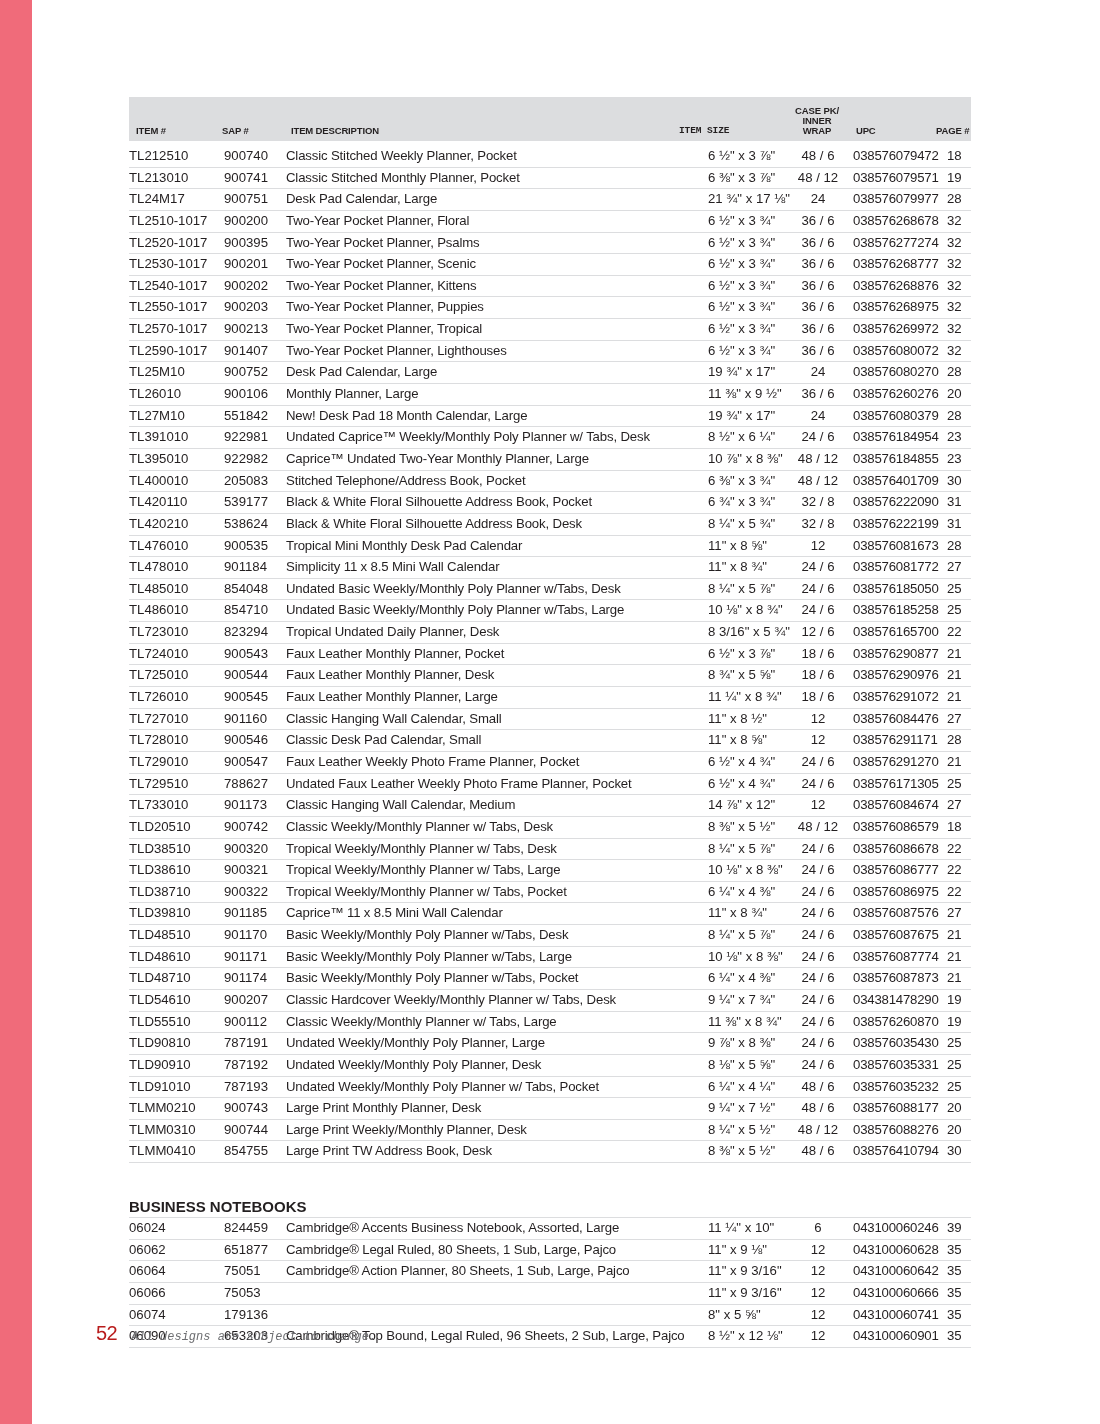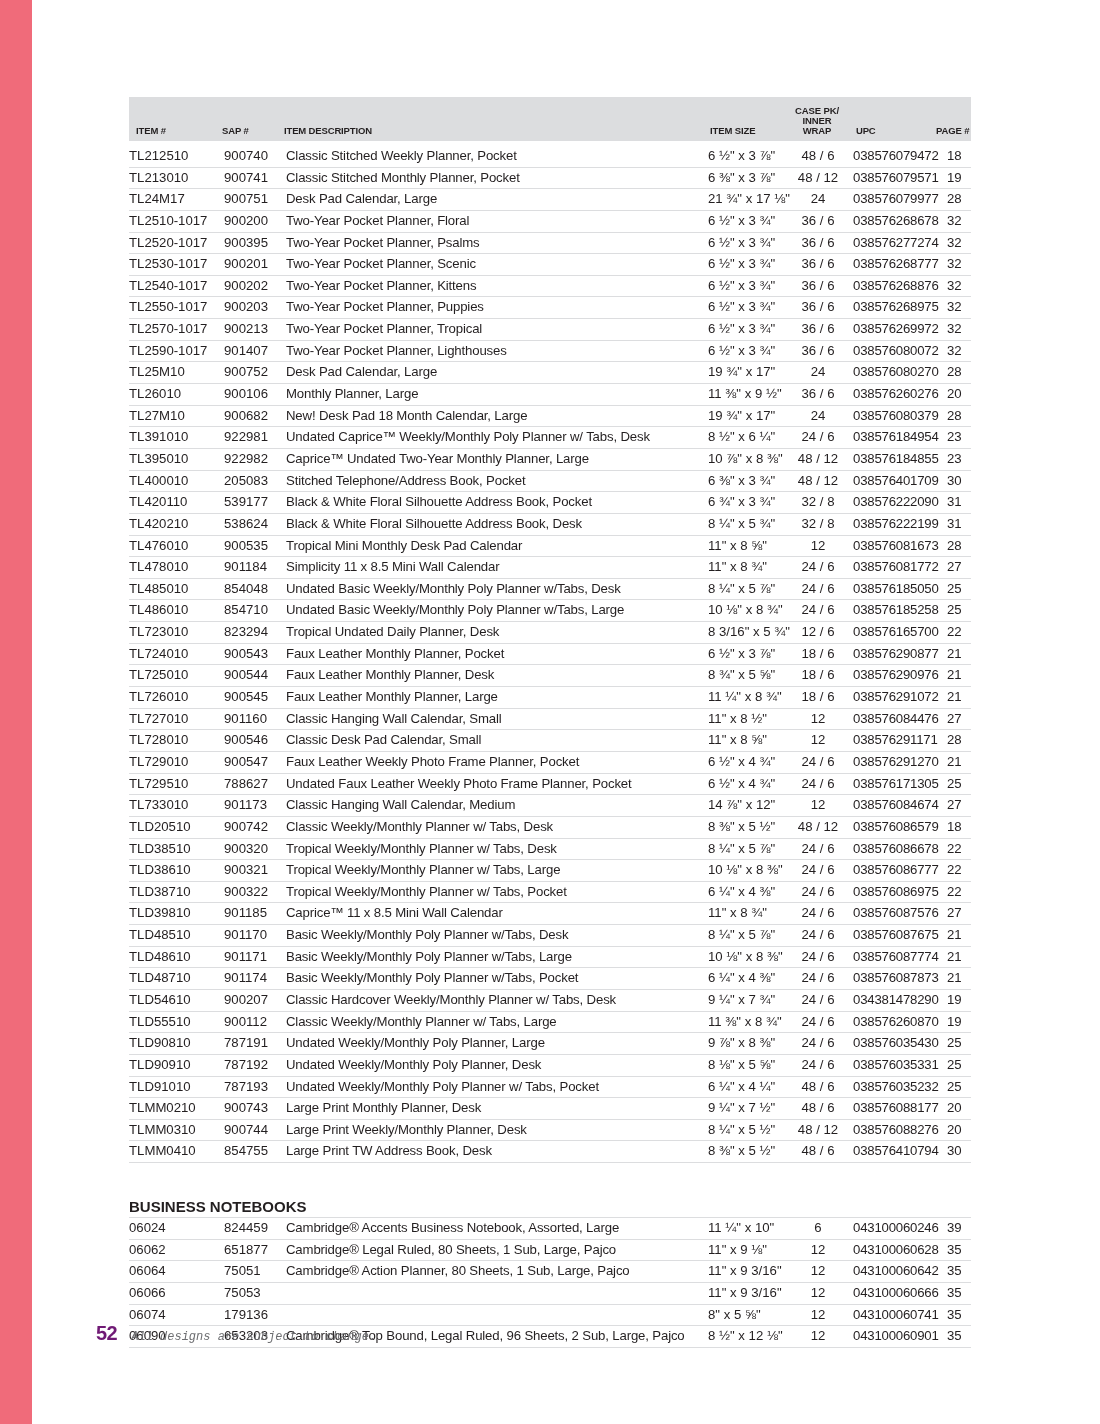--- a/index.html
+++ b/index.html
@@ -32,34 +32,34 @@
   .row span { position: absolute; top: 0; }
   .c-item { left: 0px; }
   .c-sap { left: 95px; }
   .c-desc { left: 157px; letter-spacing: -0.15px; }
   .c-size { left: 579px; }
   .c-case { left: 667px; width: 44px; text-align: center; }
   .c-upc { left: 724px; letter-spacing: -0.2px; }
   .c-page { left: 818px; }
   .thead .h.c-item { left: 7px; text-align: right; }
   .thead .h.c-sap { left: 93px; }
-  .thead .h.c-desc { left: 155px; }
-  .thead .h.c-size { left: 581px; }
+  .thead .h.c-desc { left: 162px; }
+  .thead .h.c-size { left: 550px; font-family: Liberation Mono, monospace; }
   .thead .h.c-case { left: 665px; }
   .thead .h.c-upc { left: 727px; }
   .thead .h.c-page { left: 807px; }
   .section-title {
     margin-top: 34px; height: 20px; line-height: 20px;
     font-weight: bold; font-size: 15px; border-bottom: 1.2px solid #dcdddf;
   }
   .footer {
     position: absolute; left: 96px; top: 1322px; height: 30px;
     display: flex; align-items: baseline;
   }
-  .page-num { font-weight: bold; font-size: 20px; color: #701a75; letter-spacing: -0.5px; }
+  .page-num { font-weight: normal; font-size: 20px; color: #b91c1c; letter-spacing: -0.5px; }
   .disclaimer { margin-left: 14px; font-style: italic; font-size: 12px; color: #6d6e71; font-family: Liberation Mono, monospace; }
 </style>
 </head>
 <body>
 
 <div class="side-bar"></div>
 
 <div class="table-wrap">
   <div class="thead">
     <span class="h c-item">ITEM #</span>
@@ -179,21 +179,21 @@
         <span class="c-item">TL26010</span>
         <span class="c-sap">900106</span>
         <span class="c-desc">Monthly Planner, Large</span>
         <span class="c-size">11 ⅜" x 9 ½"</span>
         <span class="c-case">36 / 6</span>
         <span class="c-upc">038576260276</span>
         <span class="c-page">20</span>
       </div>
       <div class="row">
         <span class="c-item">TL27M10</span>
-        <span class="c-sap">900682</span>
+        <span class="c-sap">551842</span>
         <span class="c-desc">New! Desk Pad 18 Month Calendar, Large</span>
         <span class="c-size">19 ¾" x 17"</span>
         <span class="c-case">24</span>
         <span class="c-upc">038576080379</span>
         <span class="c-page">28</span>
       </div>
       <div class="row">
         <span class="c-item">TL391010</span>
         <span class="c-sap">922981</span>
         <span class="c-desc">Undated Caprice™ Weekly/Monthly Poly Planner w/ Tabs, Desk</span>

